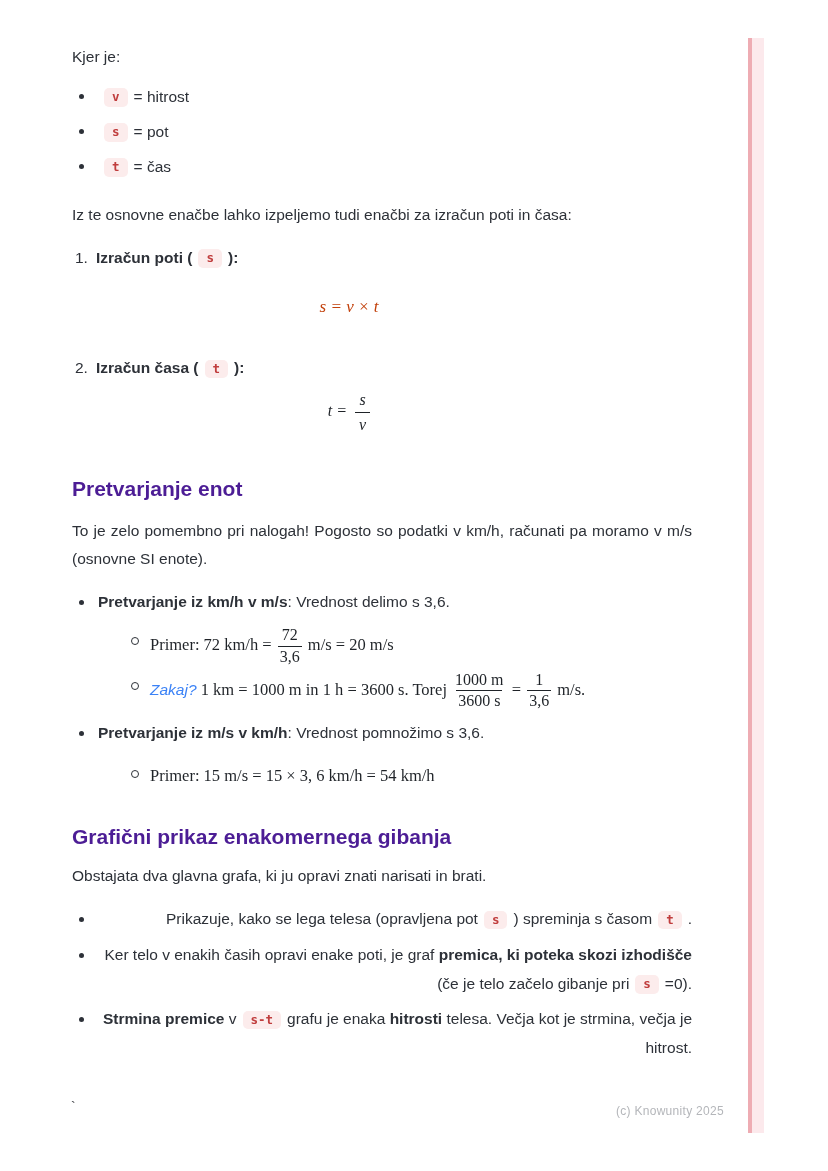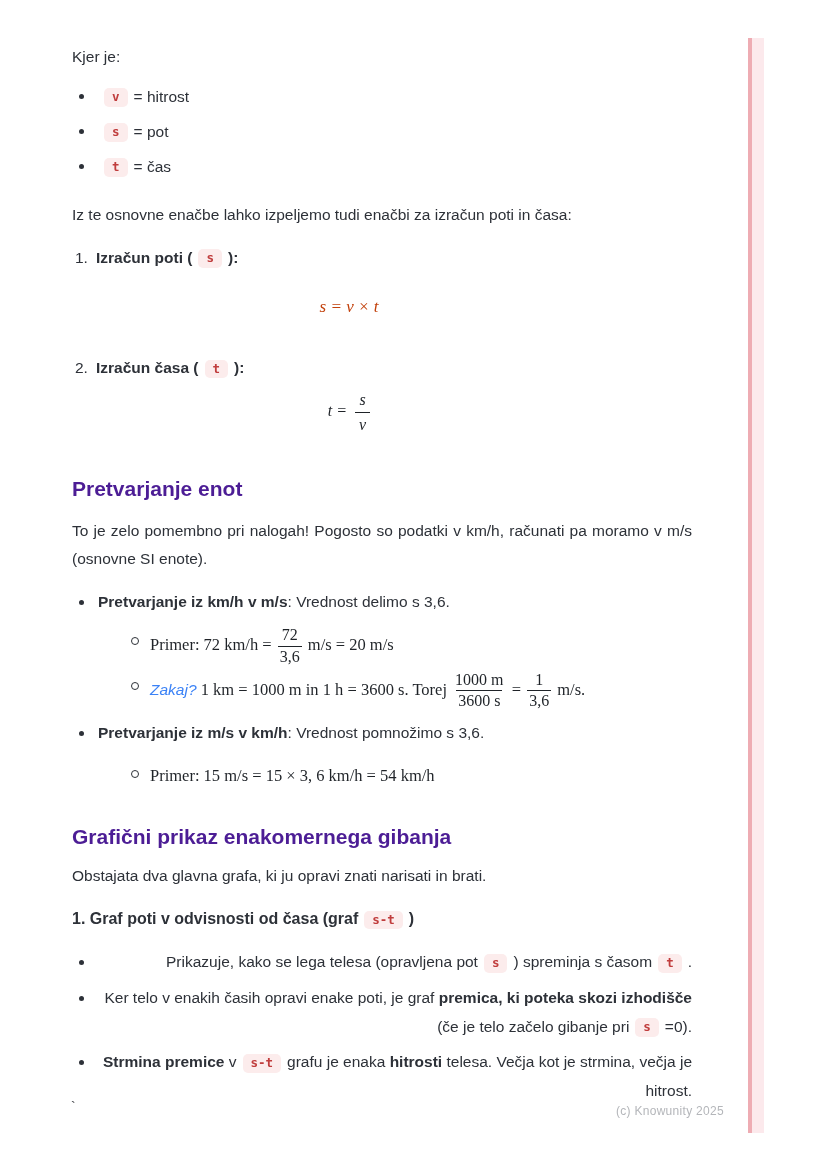--- a/index.html
+++ b/index.html
@@ -242,21 +242,20 @@
             <span>Primer: 15 m/s = 15 × 3, 6 km/h = 54 km/h</span>
           </li>
         </ul>
       </li>
     </ul>
 
     <h2 class="h-red h-red2">Grafični prikaz enakomernega gibanja</h2>
 
     <p class="p-norm">Obstajata dva glavna grafa, ki ju opravi znati narisati in brati.</p>
 
-    <p class="bold-item"><span>1. Graf poti v odvisnosti od časa (graf</span><span class="code">s-t</span><span>)</span></p>
 
     <ul class="graphlist">
       <li>
         <span class="dot"></span>
         <span>Prikazuje, kako se lega telesa (opravljena pot</span><span class="code">s</span><span>) spreminja s časom</span><span class="code">t</span><span>.</span>
       </li>
       <li>
         <span class="dot"></span>
         <span>Ker telo v enakih časih opravi enake poti, je graf </span><b>premica, ki poteka skozi izhodišče</b><span> (če je telo začelo gibanje pri</span><span class="code">s</span><span>=0).</span>
       </li>

